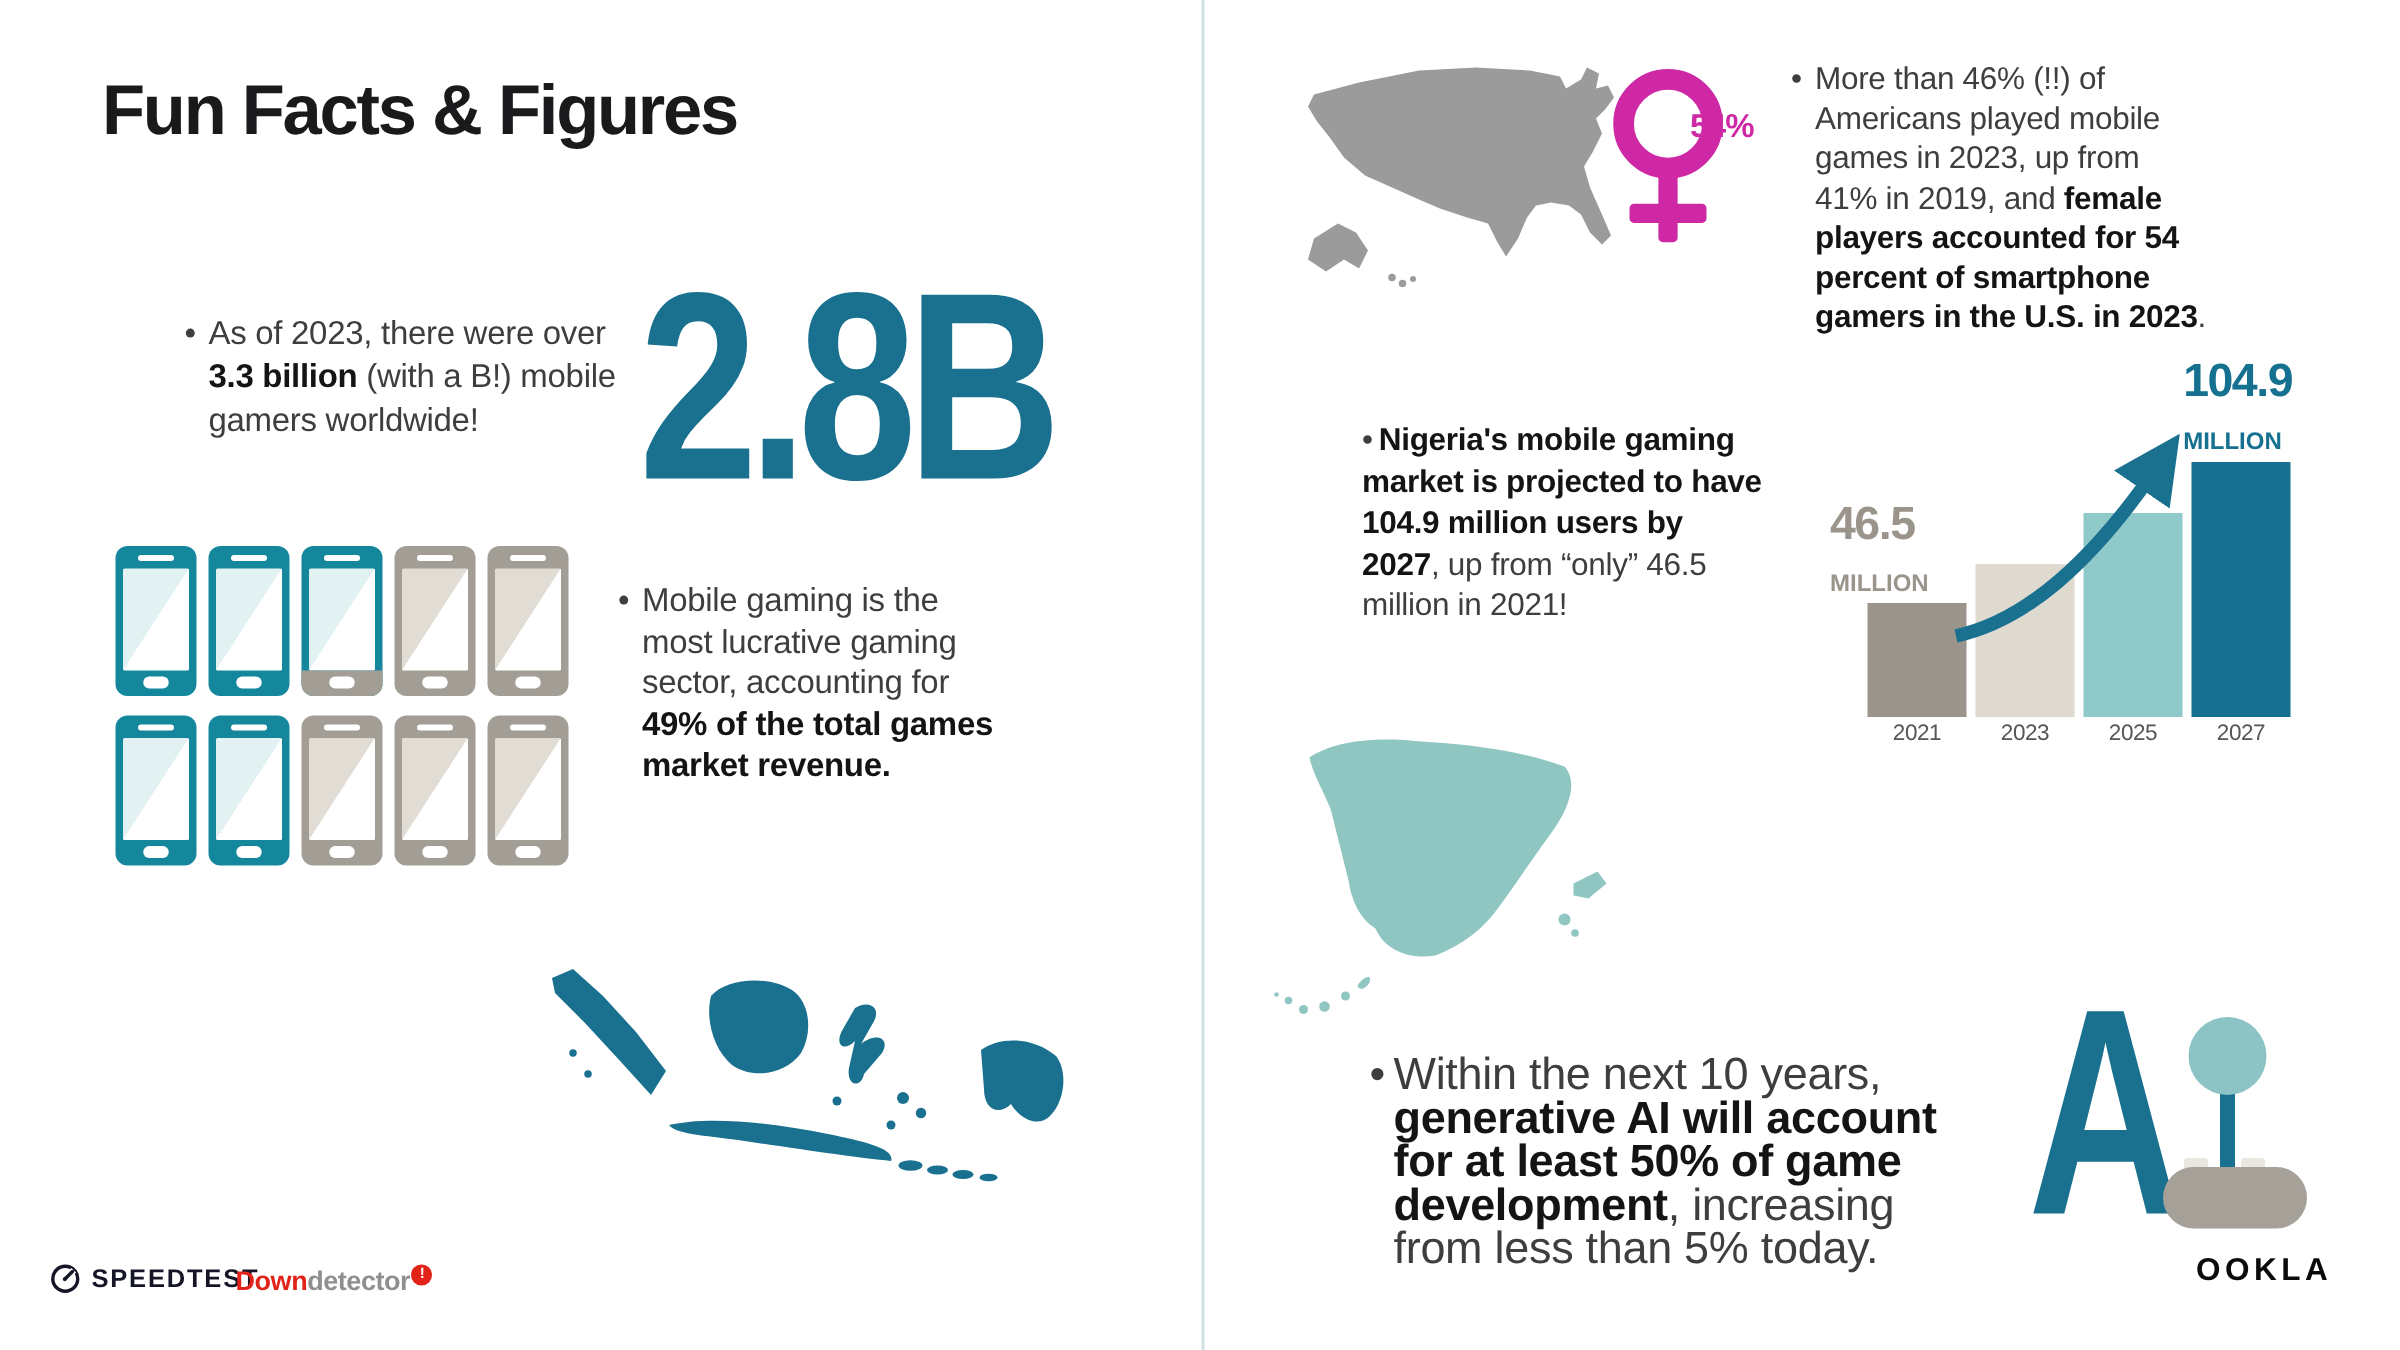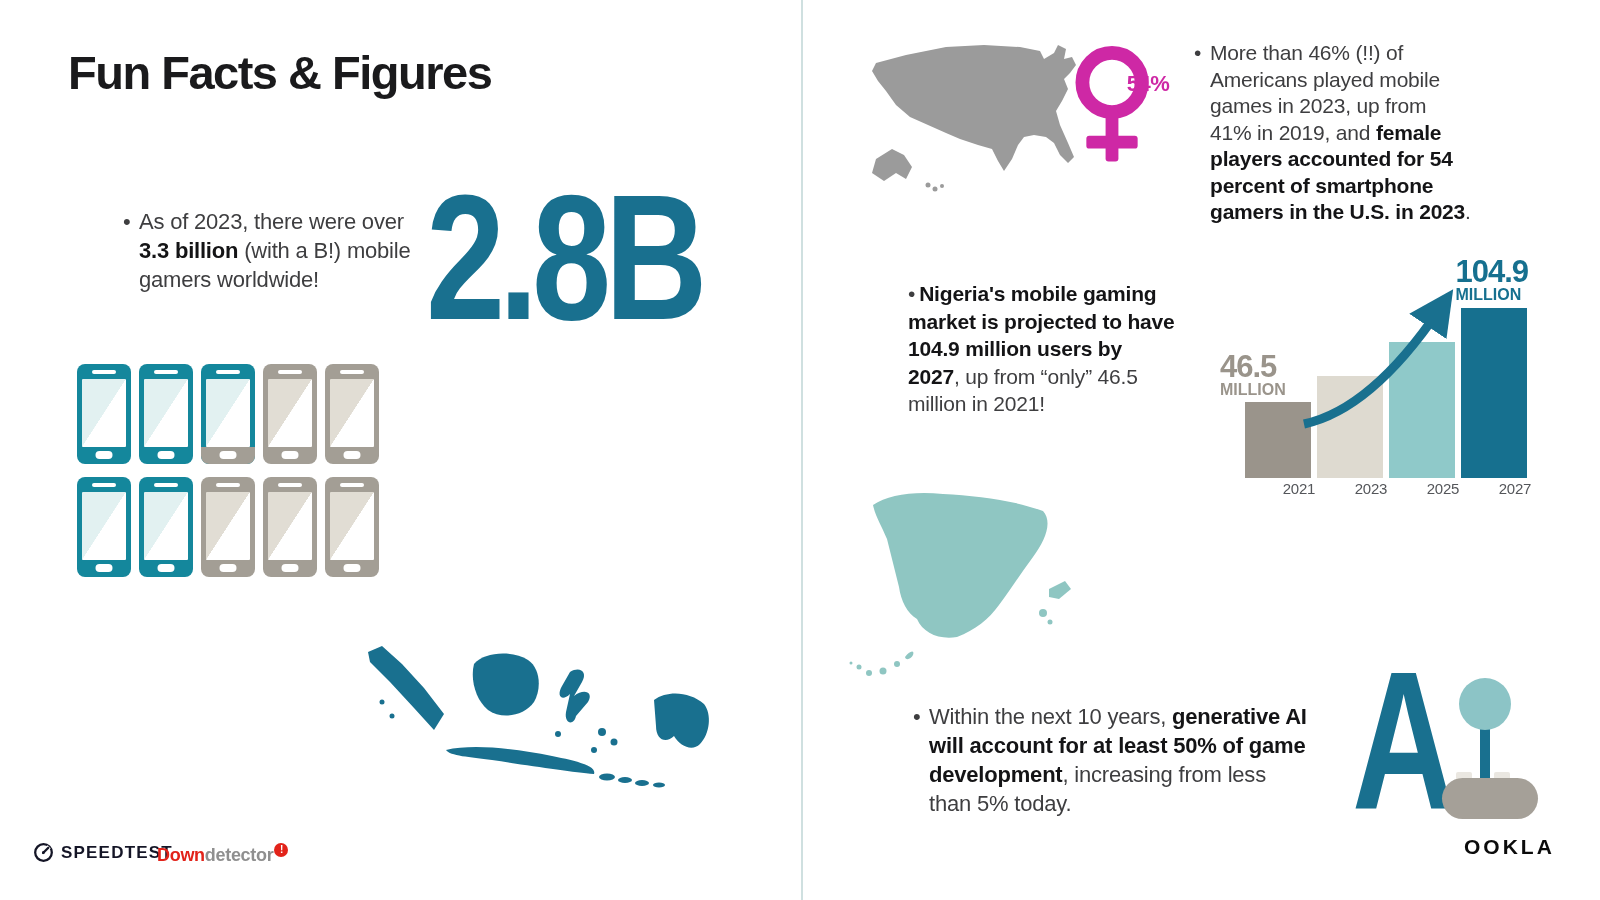--- a/index.html
+++ b/index.html
@@ -54,25 +54,25 @@
 
   .map{position:absolute}
 
   .female{position:absolute;left:1072px;top:45px;width:80px;height:148px}
   .female-label{position:absolute;left:1108px;top:71px;width:80px;text-align:center;
     font-size:22px;font-weight:700;color:var(--magenta,#CE28A5);letter-spacing:-0.5px}
 
   
   .chart{position:absolute;left:1220px;top:240px;width:312px;height:258px}
   .chart .bar{position:absolute;bottom:20px}
-  .chart .tick{position:absolute;bottom:0;height:18px;text-align:right;
+  .chart .tick{position:absolute;bottom:0;height:18px;text-align:center;
     font-size:15px;color:#54565A;letter-spacing:-0.3px}
   .chart-label{position:absolute;line-height:1}
   .chart-label .cv{font-size:31px;font-weight:700;letter-spacing:-1px}
-  .chart-label .cu{font-size:16px;font-weight:700;letter-spacing:0;margin-top:0}
+  .chart-label .cu{font-size:16px;font-weight:700;letter-spacing:0;margin-top:18px}
   .chart-label--left{left:0;color:var(--bar-2021,#9A948B)}
   .chart-label--right{right:4px;color:var(--bar-2027,#16708F)}
   .arrow-svg{position:absolute;left:78px;top:52px;width:160px;height:140px;overflow:visible}
 
   .ai-a{position:absolute;left:1352px;top:666px;font-size:196px;line-height:152px;
     font-weight:700;color:var(--dark-teal,#19708F);transform:scaleX(.73);
     transform-origin:0 0;z-index:1}
   .joystick{position:absolute;left:1430px;top:666px;width:110px;height:155px;z-index:2}
 
   
@@ -151,20 +151,23 @@
         <div class="screen"></div>
         <div class="home"></div>
       </div>
       <div class="phone gray">
         <div class="spk"></div>
         <div class="screen"></div>
         <div class="home"></div>
       </div>
     </div>
 
+  <div class="fact fact--hang" style="left:412px;top:386px;width:262px;line-height:27.5px;font-size:22px">
+    <span class="bul"></span><span class="seg"><span class="r">Mobile gaming is the most lucrative gaming sector, accounting for </span><span class="b">49% of the total games market revenue.</span></span>
+  </div>
 
 
   <svg class="map" style="left:362px;top:642px" width="356" height="170" viewBox="0 0 356 170">
     <g style="fill:var(--dark-teal,#19708F)">
       <path d="M6,10 L20,4 L40,22 L62,46 L82,72 L72,88 L52,66 L28,40 L8,20 Z"></path>
       <path d="M112,22 C122,10 150,8 166,18 C178,26 180,46 172,60 C162,74 140,78 126,68 C114,58 108,38 112,22 Z"></path>
       <path d="M208,30 C218,24 226,30 220,40 L212,54 C222,46 232,50 226,60 L214,74 C212,84 202,82 204,70 L208,52 C200,60 194,54 200,44 Z"></path>
       <path d="M84,108 C110,102 150,106 190,114 C215,119 235,124 232,132 C210,130 170,124 130,118 C108,115 88,114 84,108 Z"></path>
       <path d="M292,58 C306,48 328,50 342,62 C350,72 348,92 338,102 C330,110 318,104 312,94 C304,102 294,98 294,84 Z"></path>
       <ellipse cx="245" cy="135" rx="8" ry="3.5"></ellipse>
@@ -254,21 +257,21 @@
       <circle cx="16" cy="200" r="2.5"></circle>
       <circle cx="26" cy="206" r="3"></circle>
       <circle cx="40" cy="204" r="3.5"></circle>
       <circle cx="54" cy="197" r="3"></circle>
       <circle cx="8" cy="196" r="1.5"></circle>
       <path d="M62,190 C66,184 72,182 70,188 C68,192 63,194 62,190 Z"></path>
     </g>
   </svg>
 
 
-  <div class="fact fact--hang" style="left:913px;top:702px;width:400px;line-height:29px;font-size:22px">
+  <div class="fact fact--hang" style="left:913px;top:702px;width:400px;line-height:29px;font-size:30px">
     <span class="bul"></span><span class="seg"><span class="r">Within the next 10 years, </span><span class="b">generative AI will account for at least 50% of game development</span><span class="r">, increasing from less than 5% today.</span></span>
   </div>
 
   <div class="ai-a">A</div>
   <svg class="joystick" viewBox="0 0 110 155">
     <rect x="50" y="58" width="10" height="58" style="fill:var(--dark-teal,#19708F)"></rect>
     <circle cx="55" cy="38" r="26" style="fill:var(--joystick-ball,#8CC4C6)"></circle>
     <rect x="26" y="106" width="16" height="9" rx="2" fill="#EAE7E1"></rect>
     <rect x="64" y="106" width="16" height="9" rx="2" fill="#EAE7E1"></rect>
     <rect x="12" y="112" width="96" height="41" rx="20.5" style="fill:var(--joystick-base,#A5A098)"></rect>

